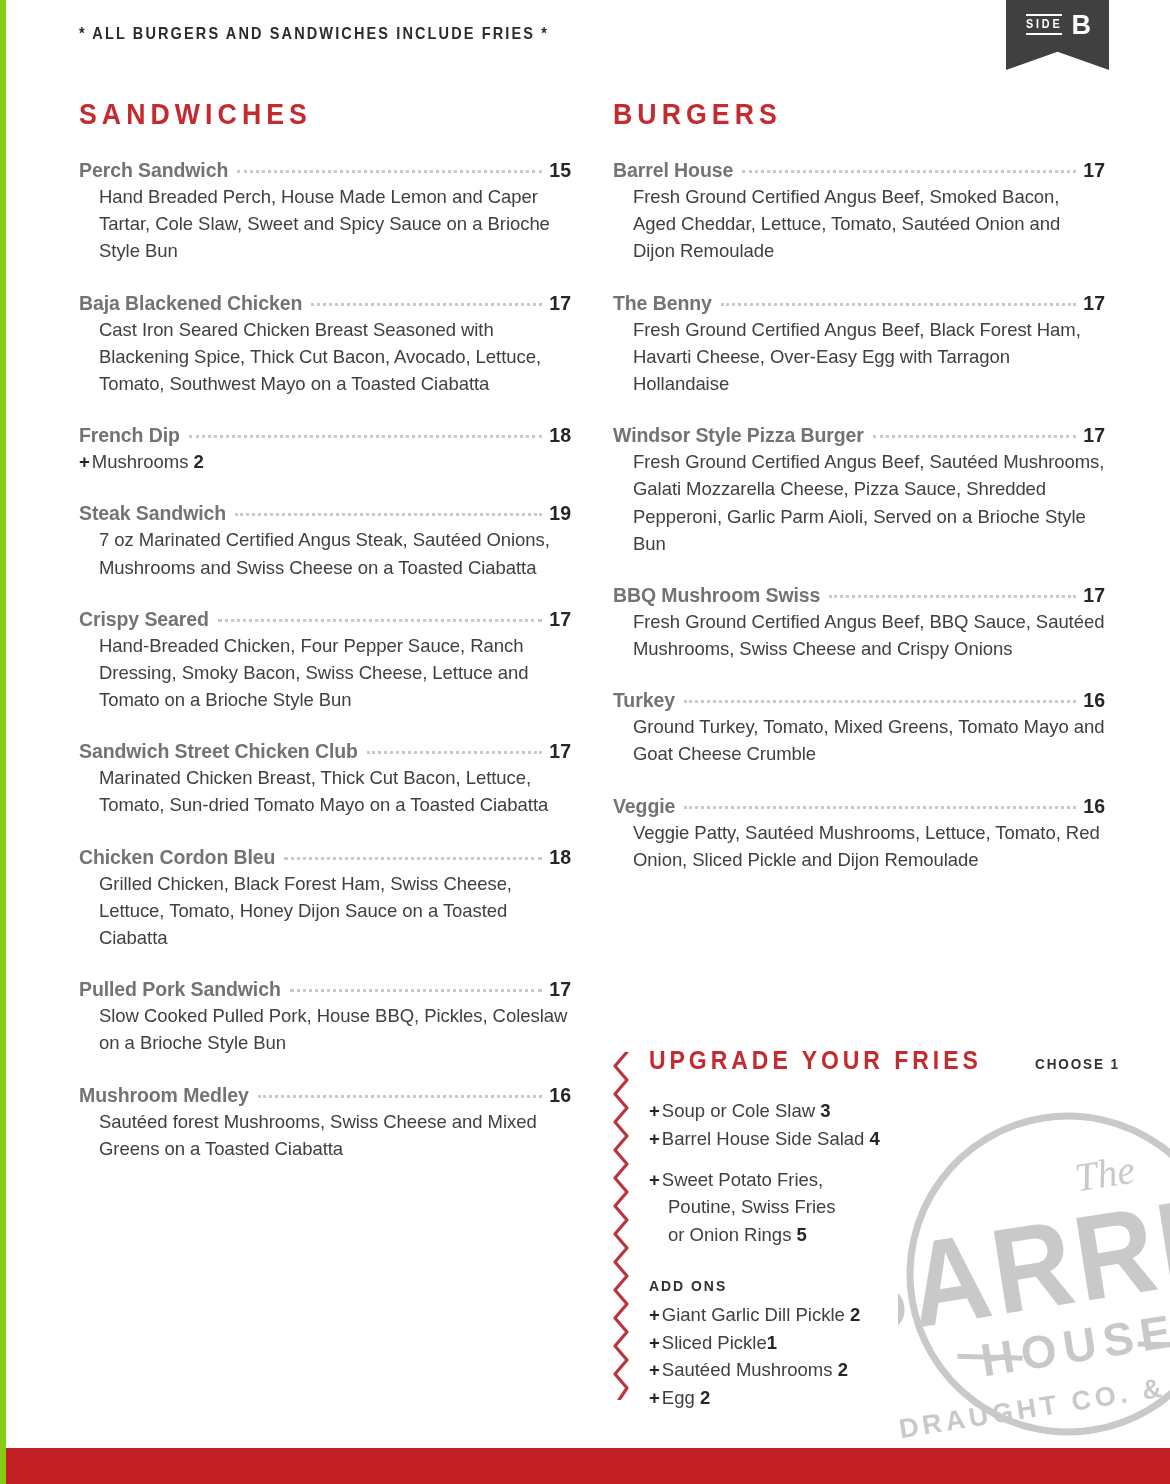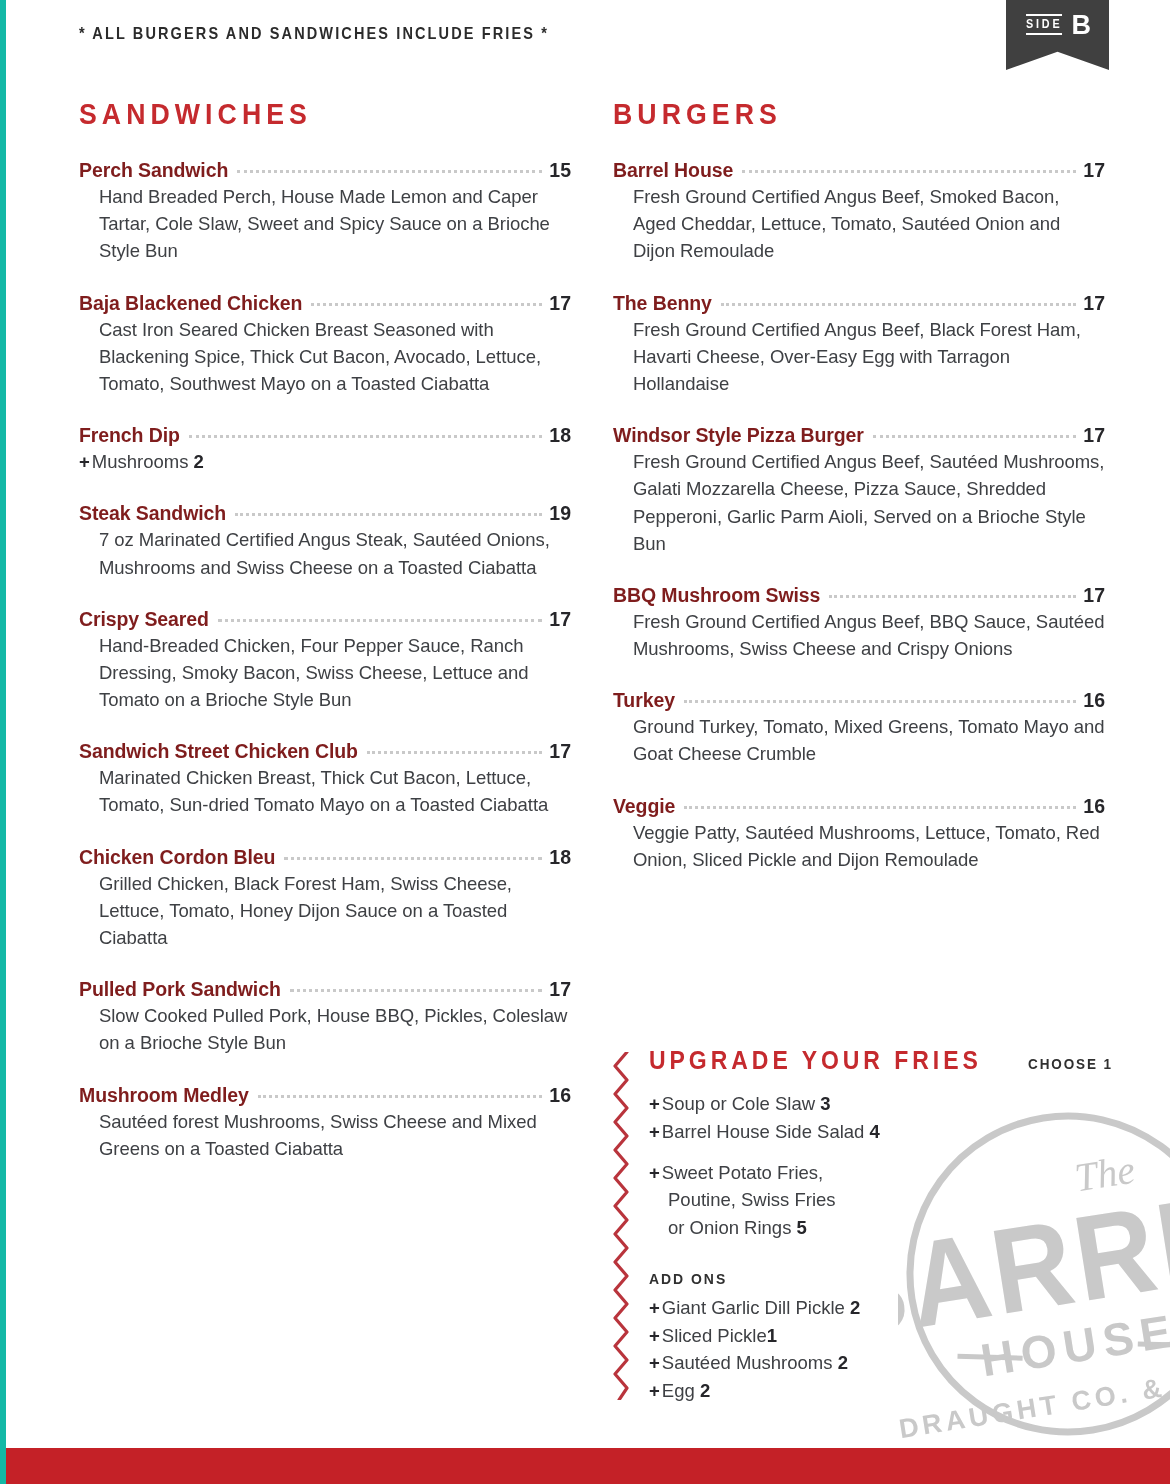--- a/index.html
+++ b/index.html
@@ -10,21 +10,21 @@
     background: #ffffff;
     font-family: "Liberation Sans", sans-serif;
   }
 
   .page {
     position: relative;
     width: 1170px;
     height: 1484px;
     background: #ffffff;
     overflow: hidden;
-    border-left: 6px solid #14b8a6;
+    border-left: 6px solid #84cc16;
   }
 
   
   .top-note {
     position: absolute;
     left: 73px;
     top: 24px;
     font-size: 16.5px;
     font-weight: 700;
     letter-spacing: 2.4px;
@@ -101,21 +101,21 @@
 
   .item-head {
     display: flex;
     align-items: baseline;
     width: 100%;
     margin-bottom: 1px;
   }
   .item-name {
     font-size: 19.5px;
     font-weight: 700;
-    color: #7f1d1d;
+    color: #737373;
     white-space: nowrap;
     letter-spacing: -0.1px;
   }
   .leader {
     flex: 1 1 auto;
     min-width: 6px;
     margin: 0 7px 0 9px;
     position: relative;
     top: -4px;
     border-bottom: 3px dotted #c9c9c9;
@@ -158,22 +158,22 @@
   .squiggle {
     position: absolute;
     left: 0;
     top: 4px;
     width: 30px;
     height: 348px;
   }
   .upgrade-head {
     display: flex;
     align-items: baseline;
-    gap: 17px;
-    margin-bottom: 17px;
+    gap: 24px;
+    margin-bottom: 24px;
   }
   .upgrade-title {
     color: #c52a2e;
     font-size: 25px;
     font-weight: 700;
     letter-spacing: 4.3px;
     font-family: "Liberation Sans Narrow", "Liberation Sans", sans-serif;
     transform: scaleX(0.92);
     transform-origin: left center;
     line-height: 1;

